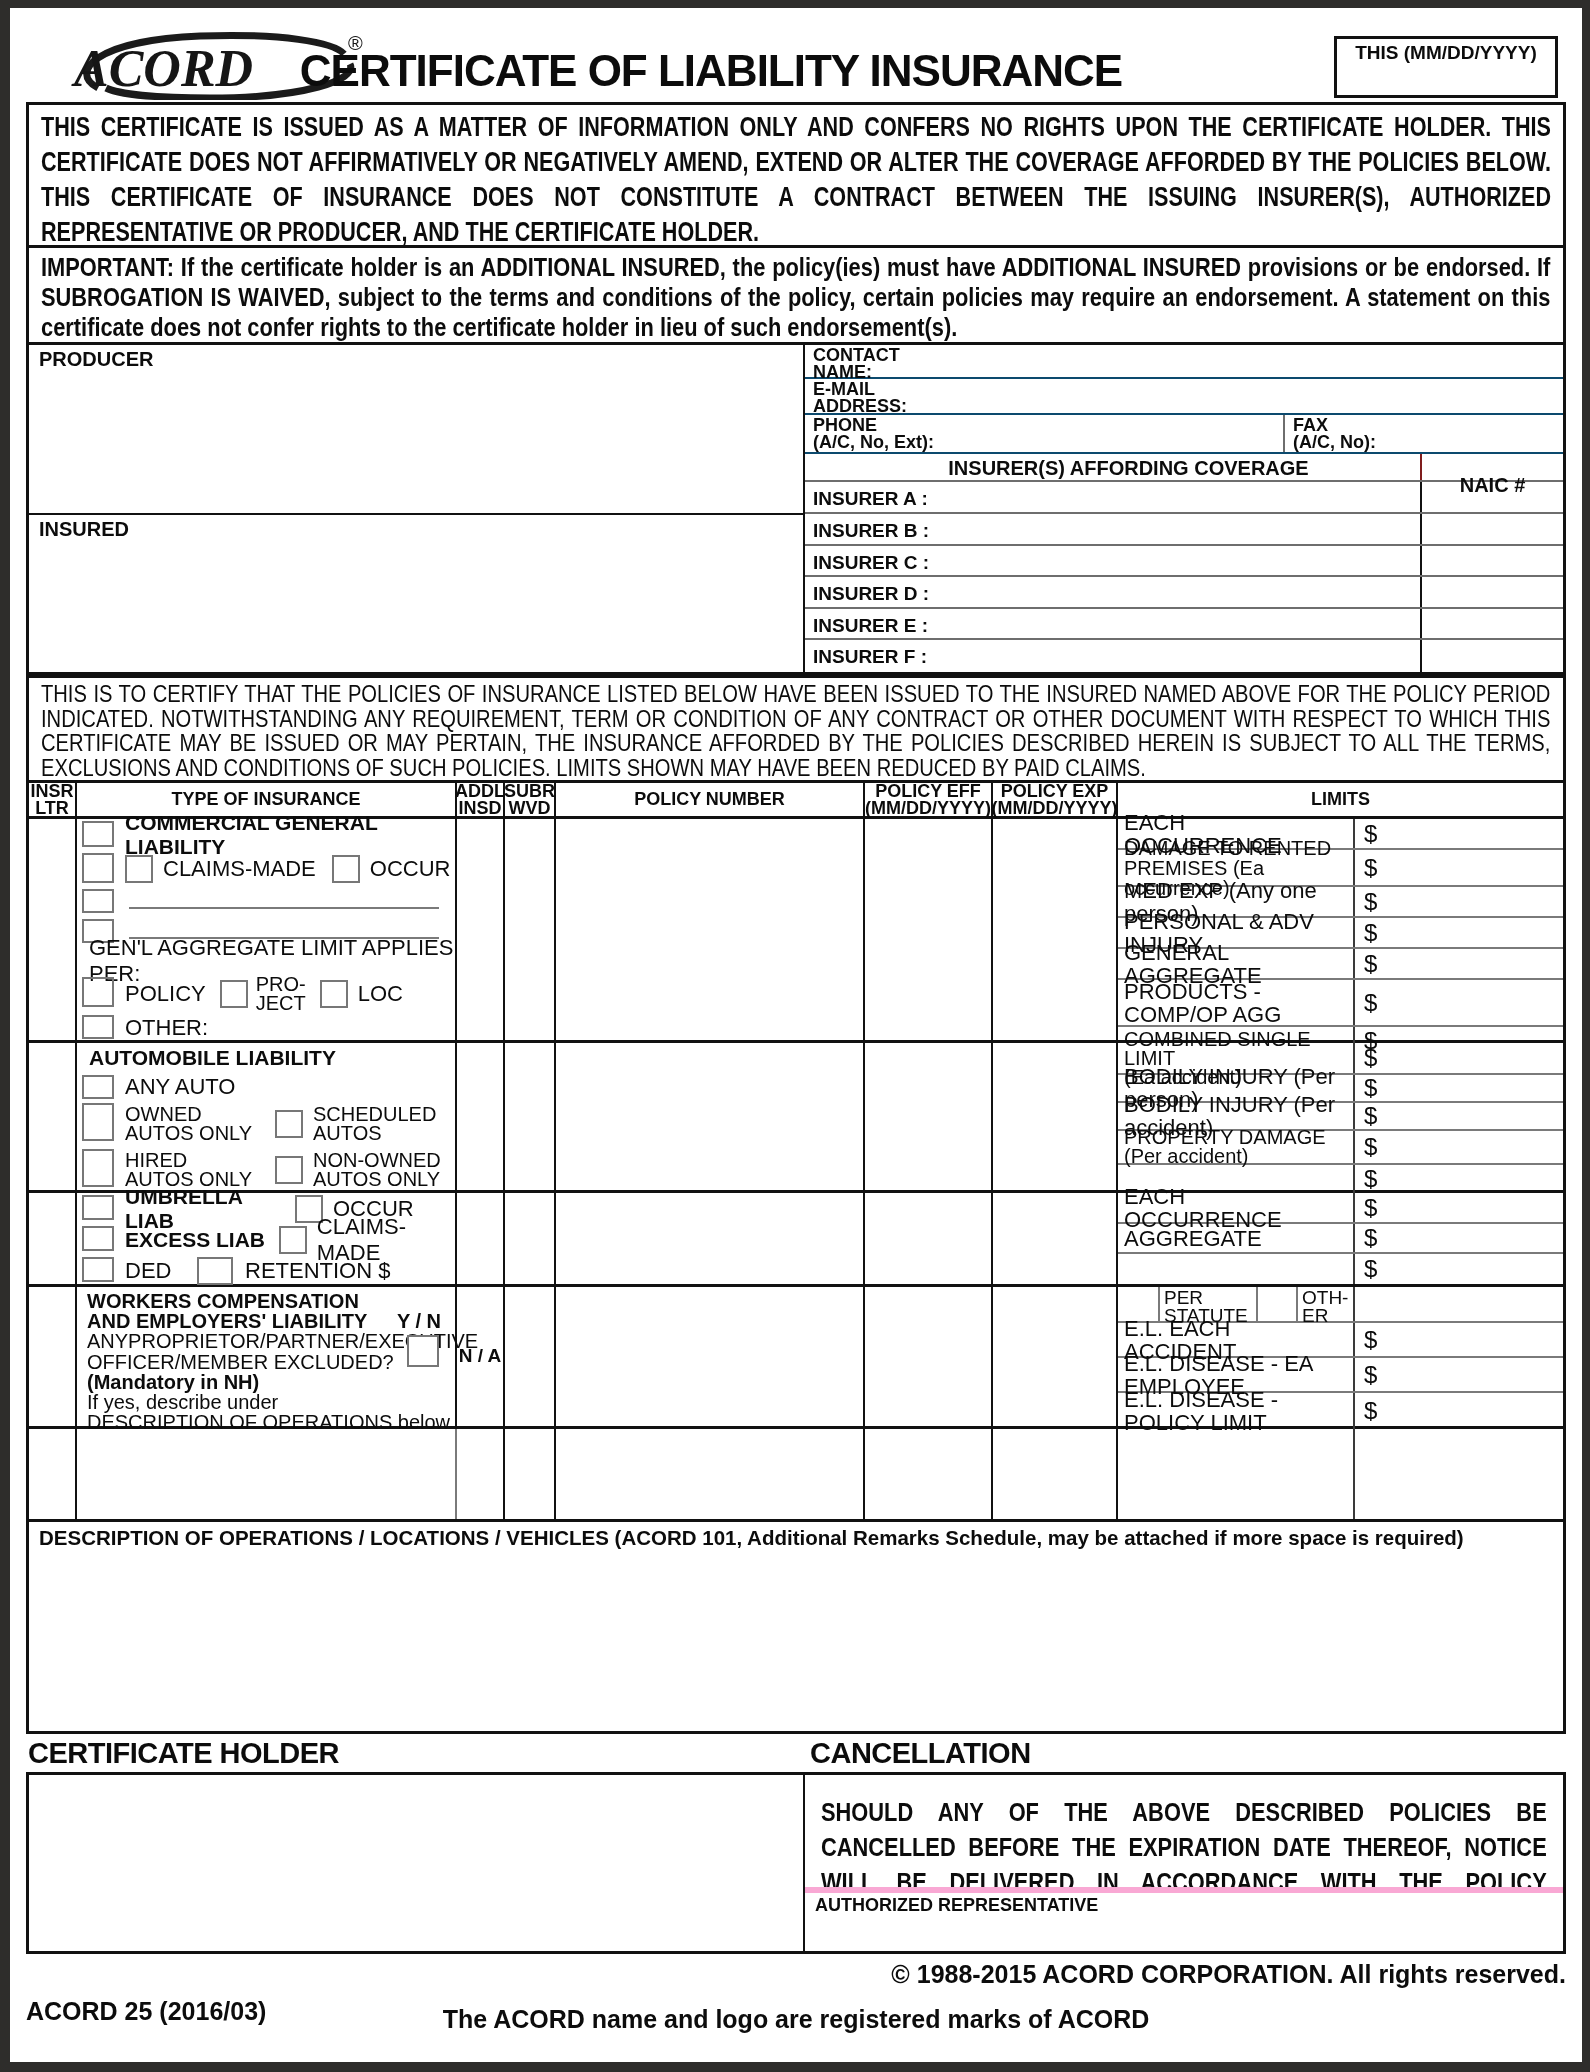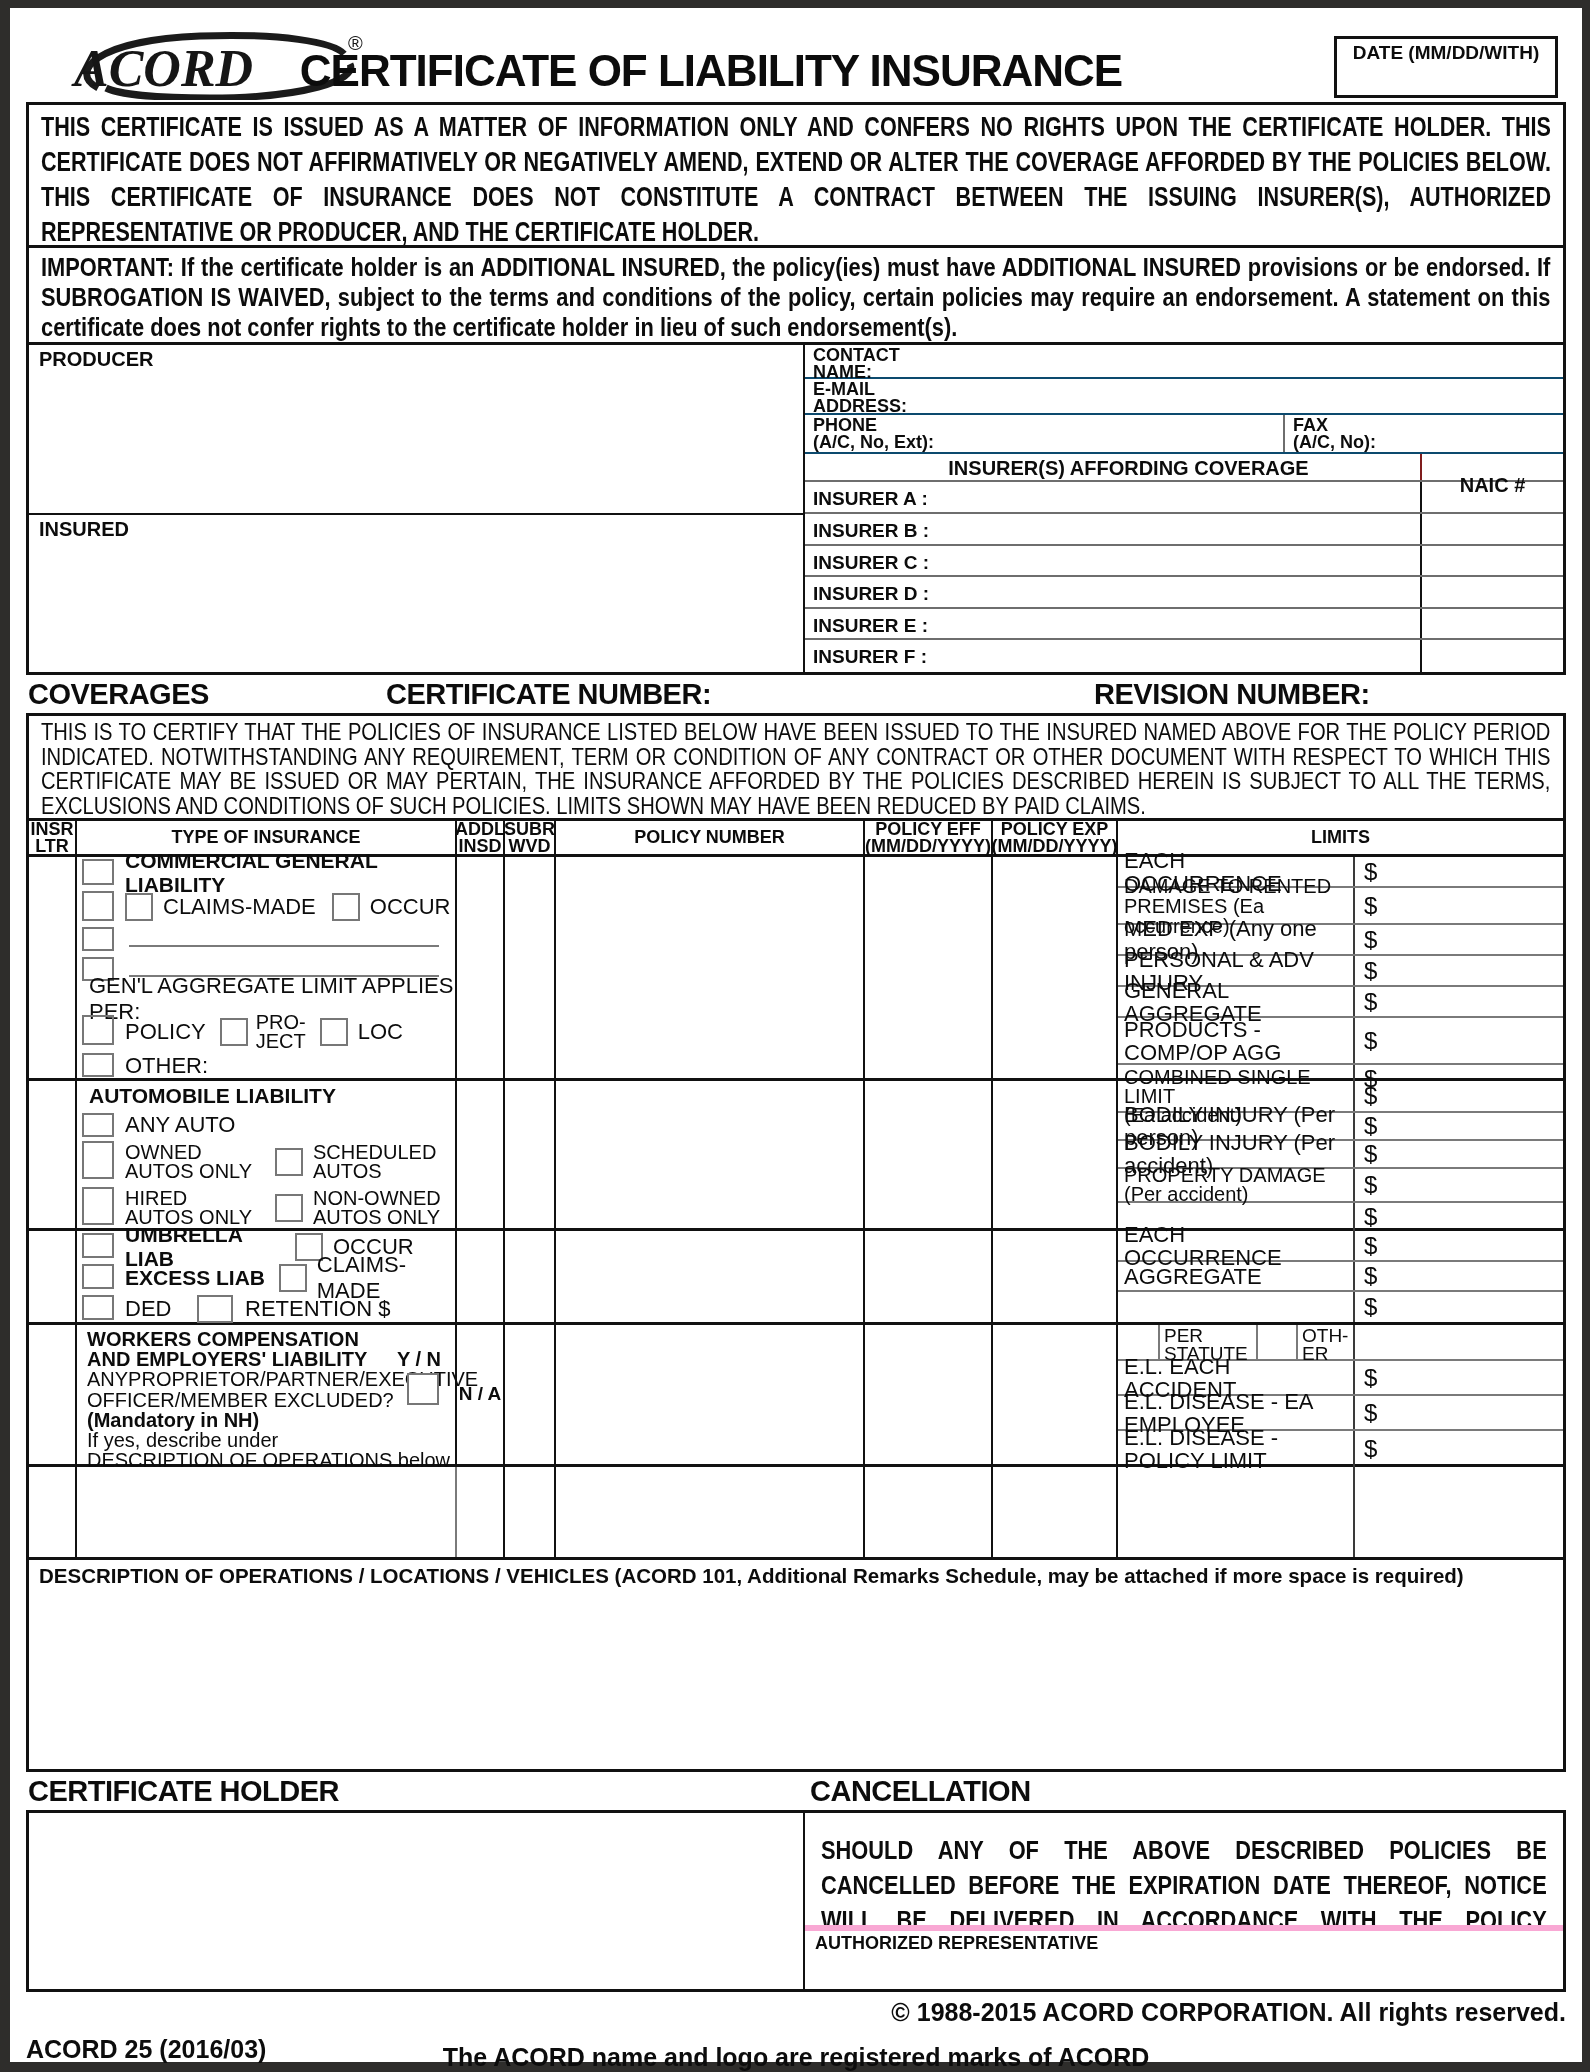--- a/index.html
+++ b/index.html
@@ -109,21 +109,21 @@
 
   <div class="hdr">
     <svg class="logo" viewBox="0 0 330 70">
       <path d="M38 58 C 8 42, 36 10, 140 6 C 220 3, 274 12, 284 24" fill="none" stroke="#1b1b1b" stroke-width="7"></path>
       <path d="M290 34 C 298 50, 244 68, 150 68 C 96 68, 58 64, 46 58" fill="none" stroke="#1b1b1b" stroke-width="7"></path>
       <text x="14" y="56" font-family="Liberation Serif, serif" font-style="italic" font-weight="bold" font-size="52" fill="#161616">ACORD</text>
       <text x="288" y="20" font-size="20" fill="#161616">®</text>
     </svg>
     <div class="ftitle">CERTIFICATE OF LIABILITY INSURANCE</div>
     <div class="datebox">
-      <span>DATE (MM/DD/WITH)</span>
+      <span>THIS (MM/DD/YYYY)</span>
     </div>
   </div>
 
   <div class="boxp disc">
     <p class="condense">THIS CERTIFICATE IS ISSUED AS A MATTER OF INFORMATION ONLY AND CONFERS NO RIGHTS UPON THE CERTIFICATE HOLDER. THIS CERTIFICATE DOES NOT AFFIRMATIVELY OR NEGATIVELY AMEND, EXTEND OR ALTER THE COVERAGE AFFORDED BY THE POLICIES BELOW.  THIS CERTIFICATE OF INSURANCE DOES NOT CONSTITUTE A CONTRACT BETWEEN THE ISSUING INSURER(S), AUTHORIZED REPRESENTATIVE OR PRODUCER, AND THE CERTIFICATE HOLDER.</p>
   </div>
 
   <div class="boxp imp">
     <p class="condense2">IMPORTANT:  If the certificate holder is an ADDITIONAL INSURED, the policy(ies) must have ADDITIONAL INSURED provisions or be endorsed.  If SUBROGATION IS WAIVED, subject to the terms and conditions of the policy, certain policies may require an endorsement.  A statement on this certificate does not confer rights to the certificate holder in lieu of such endorsement(s).</p>
   </div>
@@ -180,25 +180,20 @@
         <div class="t">INSURER E :</div>
         <div class="n"></div>
       </div>
       <div class="insrow">
         <div class="t">INSURER F :</div>
         <div class="n"></div>
       </div>
     </div>
   </div>
 
-  <div class="band">
-    <span style="left:2px">COVERAGES</span>
-    <span style="left:360px">CERTIFICATE NUMBER:</span>
-    <span style="left:1068px">REVISION NUMBER:</span>
-  </div>
 
   <div class="certify">
     <p class="condense2">THIS IS TO CERTIFY THAT THE POLICIES OF INSURANCE LISTED BELOW HAVE BEEN ISSUED TO THE INSURED NAMED ABOVE FOR THE POLICY PERIOD INDICATED.  NOTWITHSTANDING ANY REQUIREMENT, TERM OR CONDITION OF ANY CONTRACT OR OTHER DOCUMENT WITH RESPECT TO WHICH THIS CERTIFICATE MAY BE ISSUED OR MAY PERTAIN, THE INSURANCE AFFORDED BY THE POLICIES DESCRIBED HEREIN IS SUBJECT TO ALL THE TERMS, EXCLUSIONS AND CONDITIONS OF SUCH POLICIES. LIMITS SHOWN MAY HAVE BEEN REDUCED BY PAID CLAIMS.</p>
   </div>
 
   <div class="covtable">
 
     <div class="trow thead">
       <div class="c c-insr pre">INSR
 LTR</div>

